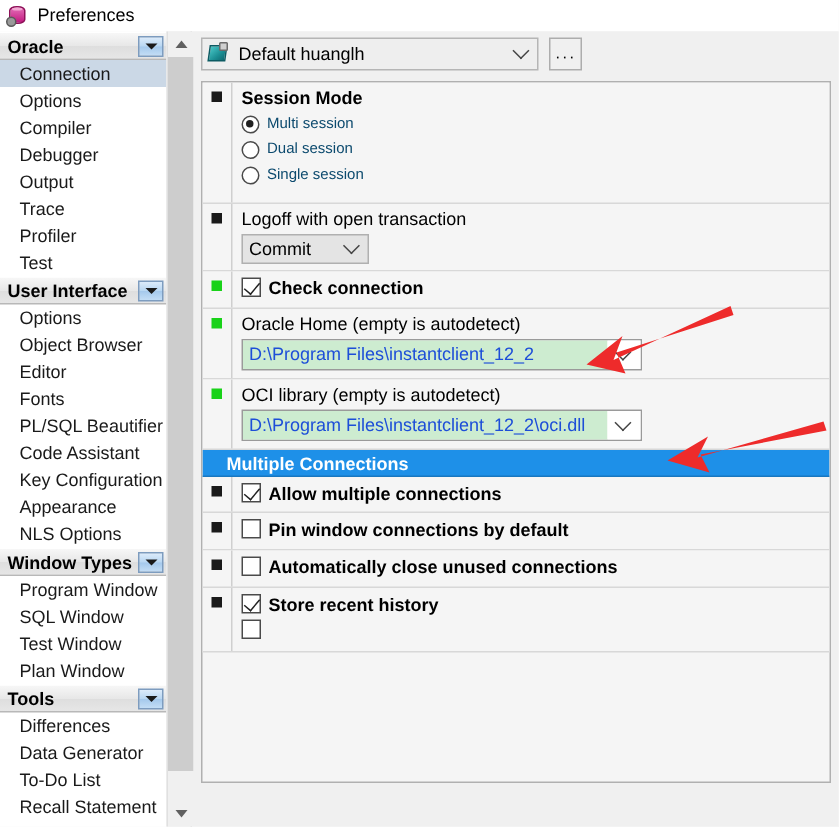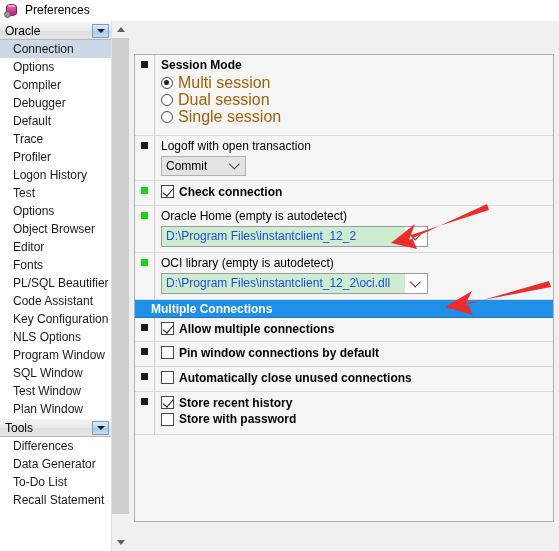--- a/index.html
+++ b/index.html
@@ -59,21 +59,21 @@
     overflow: hidden; background: #ffffff;
   }
   .cat-header {
     position: relative;
     height: 19px;
     background: linear-gradient(180deg,#f7f7f7 0%, #e7e7e7 52%, #dedede 53%, #e6e6e6 100%);
     border-bottom: 1px solid #b8b8b8;
     border-top: 1px solid #ffffff;
     display: flex; align-items: center;
     padding-left: 5px;
-    font-weight: normal; font-size: 12px; color: #000;
+    font-weight: bold; font-size: 12px; color: #000;
   }
   .cat-header .drop {
     position: absolute; right: 2px; top: 2px;
     width: 17px; height: 14px;
     background: linear-gradient(180deg,#dcebfa 0%, #b9d7f2 48%, #a5c9ec 52%, #c3ddf5 100%);
     border: 1px solid #7d9cbf;
     display: flex; align-items: center; justify-content: center;
   }
   .cat-header .drop .arr {
     width: 0; height: 0;
@@ -202,21 +202,21 @@
   .radio-line { display: flex; align-items: center; height: 17px; padding-left: 2px; }
   .radio {
     width: 12px; height: 12px; border-radius: 50%;
     border: 1.3px solid #4a4a4a; background: #fff;
     margin-right: 5px; position: relative; flex: 0 0 12px;
   }
   .radio.on:after {
     content: ""; position: absolute; left: 2.4px; top: 2.4px;
     width: 5px; height: 5px; border-radius: 50%; background: #202020;
   }
-  .radio-line span { font-size: 16px; color: #a16207; }
+  .radio-line span { font-size: 10px; color: #0c4a6e; }
 
   .cb-line { display: flex; align-items: center; height: 18px; padding-left: 2px; font-weight: bold; }
   .cbox {
     width: 13px; height: 13px; border: 1px solid #4a4a4a; background: #fff;
     margin-right: 5px; position: relative; flex: 0 0 13px;
   }
   .cbox.on:after {
     content: ""; position: absolute; left: 3px; top: 0px;
     width: 5px; height: 9px;
     border-right: 1.6px solid #222; border-bottom: 1.6px solid #222;
@@ -277,35 +277,47 @@
       <div class="cat-header">
         <span>Oracle</span>
         <span class="drop">
             <span class="arr"></span>
           </span>
       </div>
       <div class="tree-item selected">Connection</div>
       <div class="tree-item">Options</div>
       <div class="tree-item">Compiler</div>
       <div class="tree-item">Debugger</div>
-      <div class="tree-item">Default</div>
+      <div class="tree-item">Output</div>
       <div class="tree-item">Trace</div>
       <div class="tree-item">Profiler</div>
-      <div class="tree-item">Logon History</div>
       <div class="tree-item">Test</div>
 
+      <div class="cat-header">
+        <span>User Interface</span>
+        <span class="drop">
+            <span class="arr"></span>
+          </span>
+      </div>
       <div class="tree-item">Options</div>
       <div class="tree-item">Object Browser</div>
       <div class="tree-item">Editor</div>
       <div class="tree-item">Fonts</div>
       <div class="tree-item">PL/SQL Beautifier</div>
       <div class="tree-item">Code Assistant</div>
       <div class="tree-item">Key Configuration</div>
+      <div class="tree-item">Appearance</div>
       <div class="tree-item">NLS Options</div>
 
+      <div class="cat-header">
+        <span>Window Types</span>
+        <span class="drop">
+            <span class="arr"></span>
+          </span>
+      </div>
       <div class="tree-item">Program Window</div>
       <div class="tree-item">SQL Window</div>
       <div class="tree-item">Test Window</div>
       <div class="tree-item">Plan Window</div>
 
       <div class="cat-header">
         <span>Tools</span>
         <span class="drop">
             <span class="arr"></span>
           </span>
@@ -322,20 +334,35 @@
         </div>
       <div class="thumb"></div>
       <div class="sbtn down">
           <span class="car-dn"></span>
         </div>
     </div>
   </div>
 
   <div id="rightpanel">
 
+    <div id="prefsel">
+      <div id="prefcombo">
+        <span class="pcicon">
+            <span class="g1"></span>
+            <span class="g2"></span>
+          </span>
+        <span class="pctext">Default huanglh</span>
+        <span class="pcarrow">
+            <span class="chev"></span>
+          </span>
+      </div>
+      <div id="prefdots">
+        <span class="dots">···</span>
+      </div>
+    </div>
 
     <div id="settings">
 
       <div class="srow" style="height:81px;">
         <span class="marker"></span>
         <span class="vline"></span>
         <div class="slabel bold">Session Mode</div>
         <div class="radio-line">
           <span class="radio on"></span>
           <span>Multi session</span>
@@ -426,21 +453,20 @@
 
       <div class="srow" style="height:43px;">
         <span class="marker"></span>
         <span class="vline"></span>
         <div class="cb-line" style="padding-top:3px;">
           <span class="cbox on"></span>
           <span>Store recent history</span>
         </div>
         <div class="cb-line">
           <span class="cbox"></span>
-          <span>Store with password</span>
         </div>
       </div>
 
     </div>
 
     <svg class="redarrow" style="left:228px; top:181px;" width="135" height="55" viewBox="0 0 135 55">
       <path d="M130 2 L52 38 L58 22 L34 41 L60 47 L54 33 L132 8 Z" fill="#ee2b2b"></path>
     </svg>
     <svg class="redarrow" style="left:288px; top:256px;" width="135" height="45" viewBox="0 0 135 45">
       <path d="M132 4 L48 28 L55 14 L28 30 L56 38 L50 26 L134 10 Z" fill="#ee2b2b"></path>

